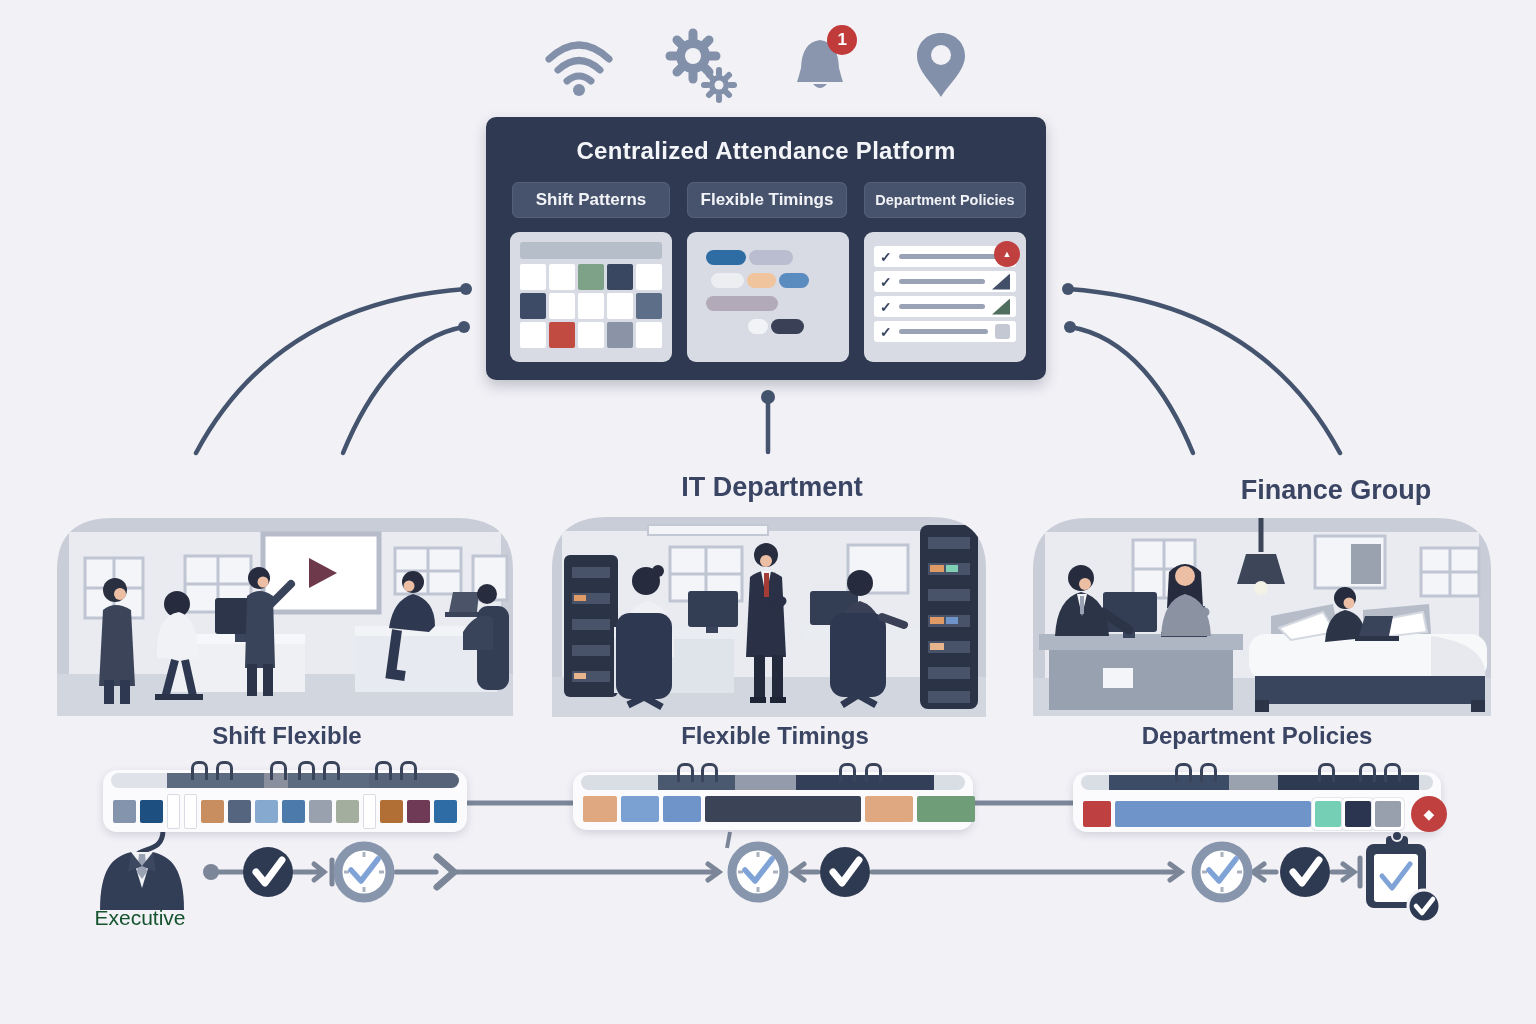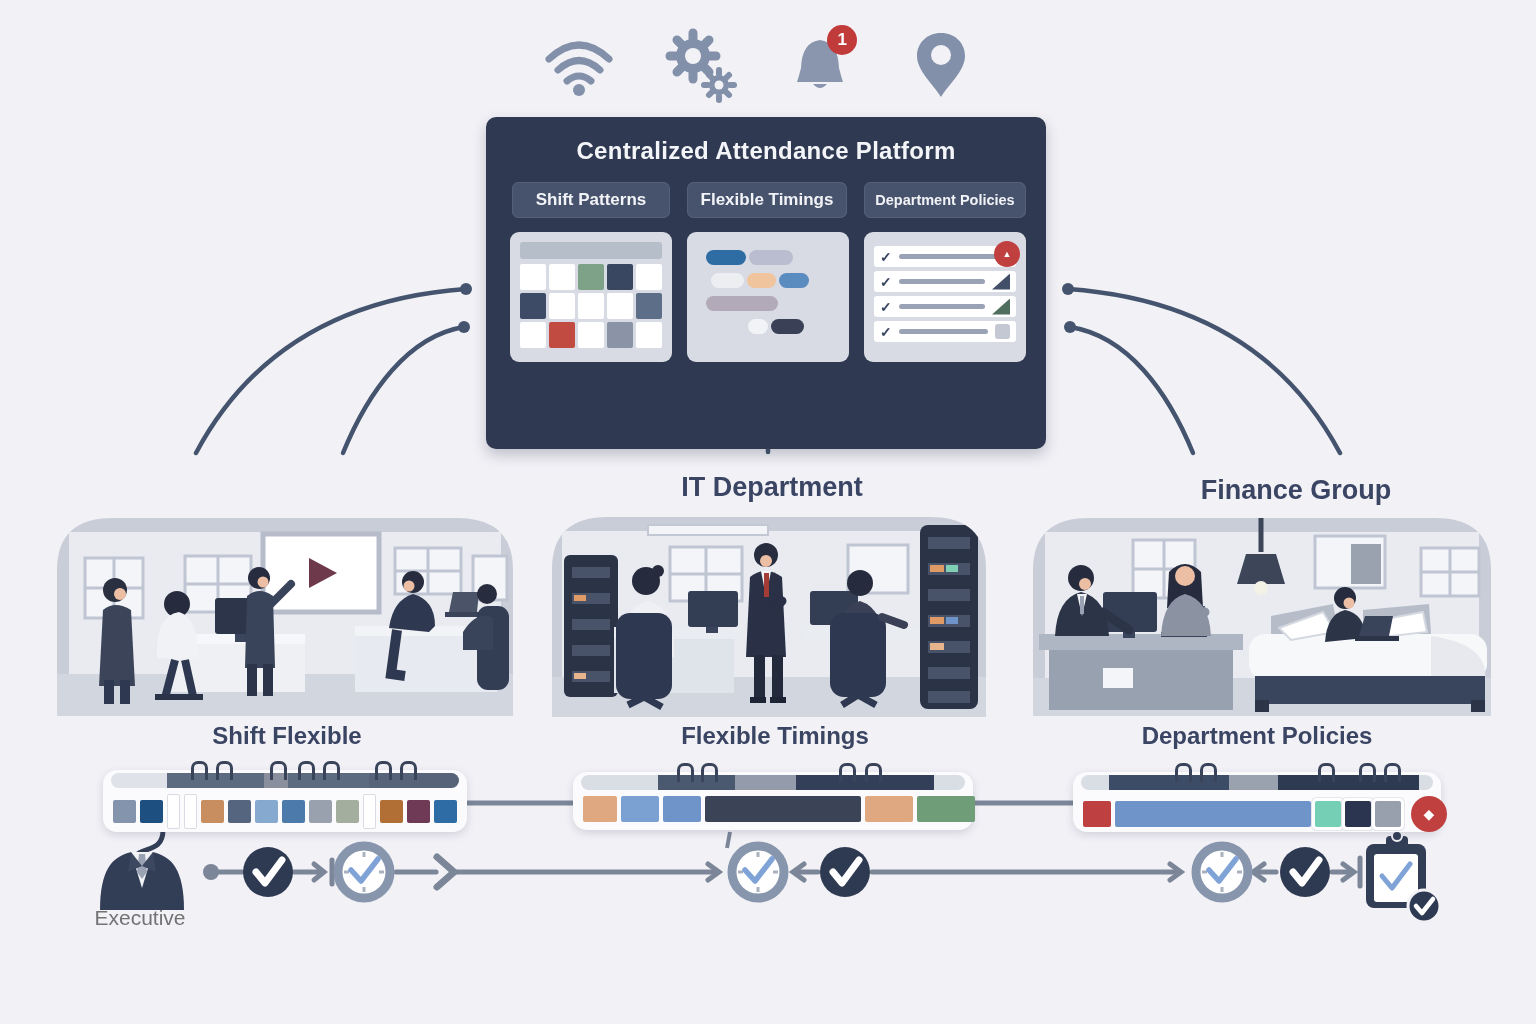--- a/index.html
+++ b/index.html
@@ -7,21 +7,21 @@
           font-family:"Liberation Sans",sans-serif;}
   .abs{position:absolute;}
   
   #status-row{position:absolute;left:540px;top:18px;width:440px;height:96px;display:flex;
               justify-content:space-between;align-items:center;}
   .status-ic{width:78px;height:86px;position:relative;display:flex;align-items:center;justify-content:center;}
   .badge{position:absolute;top:2px;right:2px;width:30px;height:30px;border-radius:50%;
          background:#c13b3b;color:#fff;font-size:17px;font-weight:bold;display:flex;
          align-items:center;justify-content:center;}
   
-  #panel{position:absolute;left:486px;top:117px;width:560px;height:332px;background:#2f3a52;
+  #panel{position:absolute;left:486px;top:117px;width:560px;height:263px;background:#2f3a52;
          border-radius:10px;box-shadow:0 6px 14px rgba(40,48,70,.25);z-index:3;}
   #panel-title{position:absolute;left:0;right:0;top:20px;text-align:center;color:#f4f5f8;
                font-size:24px;font-weight:bold;letter-spacing:.3px;}
   .tab{position:absolute;top:65px;height:36px;background:#47536d;border-radius:7px;color:#f2f3f7;
        font-weight:bold;display:flex;align-items:center;justify-content:center;border:none;
        box-shadow:inset 0 0 0 1px #53607b;cursor:pointer;font-family:inherit;}
   #tab-shift{left:26px;width:158px;font-size:17px;}
   #tab-flex{left:201px;width:160px;font-size:17px;}
   #tab-dept{left:378px;width:162px;font-size:14.5px;}
   .pcard{position:absolute;top:115px;height:130px;width:162px;background:#d8dbe3;border-radius:9px;padding:10px;box-sizing:border-box;}
@@ -54,21 +54,21 @@
   .ring{position:absolute;top:-9px;width:11px;height:16px;border:3.5px solid #39435a;border-bottom:none;
         border-radius:7px 7px 0 0;}
   .strip-row{position:absolute;left:8px;right:8px;top:24px;display:flex;align-items:center;gap:4px;padding:0 2px;}
   .sq{width:23px;height:23px;border-radius:2px;flex:0 0 auto;}
   .sq-tall{width:28px;height:33px;background:#fff;border:1px solid #d9dce4;border-radius:2px;}
   .seg2{height:26px;border-radius:2px;flex:0 0 auto;}
   .cell3{width:26px;height:26px;border-radius:2px;flex:0 0 auto;box-shadow:0 0 0 3px #fff,0 0 0 4px #e4e6ec;}
   .badge3{width:36px;height:36px;border-radius:50%;color:#fff;display:flex;align-items:center;justify-content:center;
           font-size:14px;flex:0 0 auto;margin-left:6px;}
   
-  #exec-label{position:absolute;left:140px;top:906px;transform:translateX(-50%);color:#737373;font-size:21px;}
+  #exec-label{position:absolute;left:140px;top:906px;transform:translateX(-50%);color:#14532d;font-size:21px;}
   #footer-title{position:absolute;left:790px;top:922px;transform:translateX(-50%);color:#38436a;
                 font-size:36px;font-weight:bold;white-space:nowrap;}
   svg{display:block;}
 </style>
 </head>
 <body>
 
 <div id="canvas">
 
   <div id="status-row">
@@ -207,21 +207,21 @@
           <div class="cl-row">
             <span class="cl-check">✓</span>
             <span class="cl-line"></span>
             <span class="cl-mk mk-square"></span>
           </div>
         </div>
     </div>
   </div>
 
   <div class="dept-label" style="left:772px;top:472px">IT Department</div>
-  <div class="dept-label" style="left:1296px;top:475px">Finance Group</div>
+  <div class="dept-label" style="left:1336px;top:475px">Finance Group</div>
 
   <svg class="scene" style="left:57px;top:508px" width="456" height="208" viewBox="0 0 456 208">
     <defs>
         <clipPath id="clipM">
           <path d="M0,208 L0,62 Q0,10 56,10 L400,10 Q456,10 456,62 L456,208 Z"></path>
         </clipPath>
       </defs>
     <path d="M0,208 L0,62 Q0,10 56,10 L400,10 Q456,10 456,62 L456,208 Z" fill="#c9cdd8"></path>
     <g clip-path="url(#clipM)">
       <rect x="12" y="24" width="432" height="150" fill="#e9ebf1"></rect>

